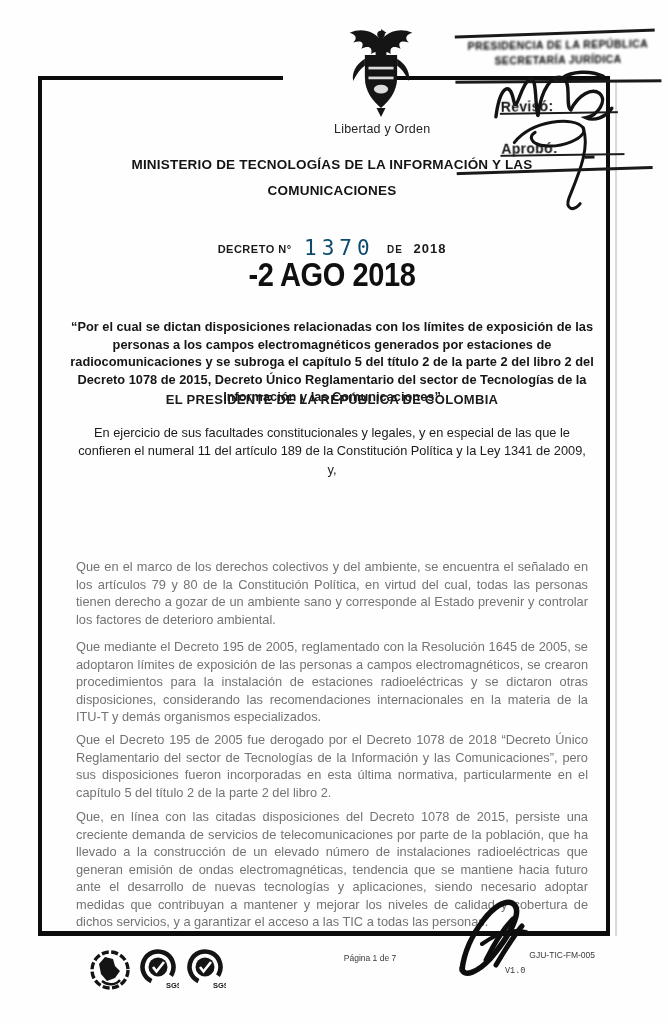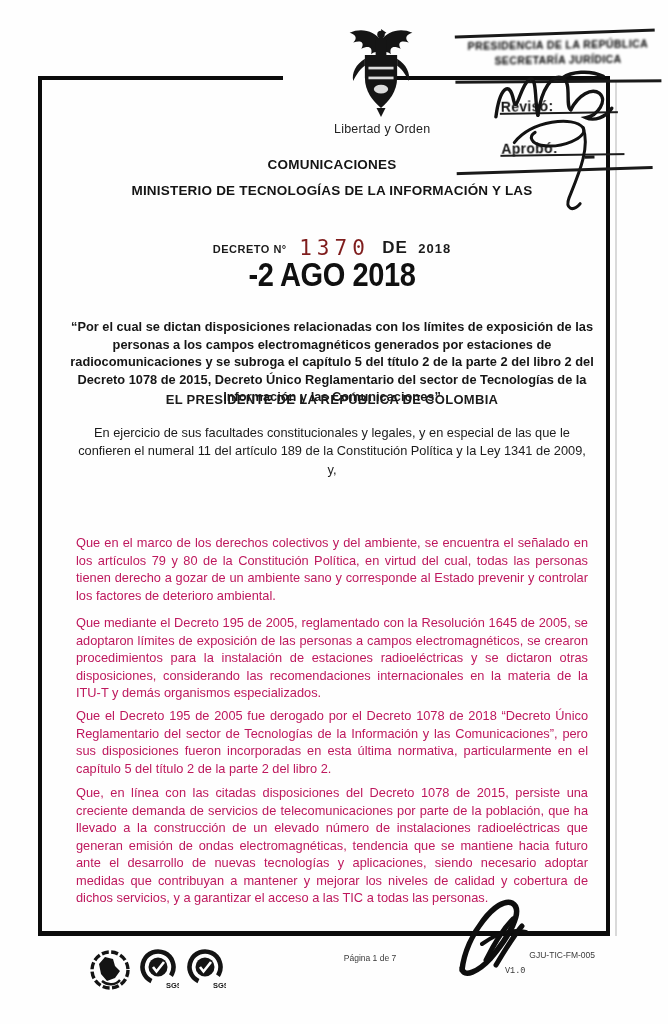--- a/index.html
+++ b/index.html
@@ -71,23 +71,23 @@
     text-align:center; font-weight:bold; font-size:13.5px; line-height:26px;
     letter-spacing:.2px; color:#141414;
   }
   .decree-line {
     position:absolute; left:80px; top:236px; width:504px;
     text-align:center; white-space:nowrap;
   }
   .decree-line .lbl { font-weight:bold; font-size:11px; letter-spacing:.5px; }
   .decree-line .num {
     font-family:"DejaVu Sans Mono", monospace; font-size:21px;
-    letter-spacing:5px; color:#7f1d1d; padding:0 8px; vertical-align:-2px;
-  }
-  .decree-line .de { font-weight:bold; font-size:17px; letter-spacing:1px; padding-right:6px; }
+    letter-spacing:5px; color:#0c4a6e; padding:0 8px; vertical-align:-2px;
+  }
+  .decree-line .de { font-weight:bold; font-size:10px; letter-spacing:1px; padding-right:6px; }
   .decree-line .yr { font-weight:bold; font-size:13px; letter-spacing:1px; }
   .date-stamp {
     position:absolute; left:80px; top:256px; width:504px; text-align:center;
     font-weight:bold; font-size:33px; color:#101010;
     transform:scaleX(.88); letter-spacing:-.5px;
     font-stretch:condensed; white-space:nowrap;
   }
   .epigraph {
     position:absolute; left:70px; top:318px; width:524px;
     text-align:center; font-weight:bold; font-size:12.8px; line-height:17.6px;
@@ -100,21 +100,21 @@
   .legal-basis {
     position:absolute; left:76px; top:424px; width:512px;
     text-align:center; font-size:12.8px; line-height:18.3px;
   }
   .considerando {
     position:absolute; left:76px; top:505px; width:512px;
     text-align:center; font-weight:bold; font-size:13px; letter-spacing:.4px;
   }
   .recital {
     position:absolute; left:76px; width:512px;
-    text-align:justify; font-size:12.8px; line-height:17.5px; color:#be185d;
+    text-align:justify; font-size:12.8px; line-height:17.5px; color:#737373;margin-top:24px;
   }
   .recital.r0 { top:534px; }
   .recital.r1 { top:614px; }
   .recital.r2 { top:707px; }
   .recital.r3 { top:784px; }
 
   
   .rubric { position:absolute; left:448px; top:888px; }
 
   
@@ -175,22 +175,22 @@
       <g stroke="#131313" stroke-width="3" fill="none" stroke-linecap="round">
         <path d="M10 30 C28 8 70 4 79 16 C85 26 56 37 37 33 C27 31 24 24 31 20"></path>
         <path d="M79 16 C86 36 74 62 64 86 C60 96 67 101 75 92"></path>
       </g>
     </svg>
     <div class="dash"></div>
     <div class="jag bot"></div>
   </div>
 
   <div class="ministry">
+    <div>MINISTERIO DE TECNOLOGÍAS DE LA INFORMACIÓN Y LAS</div>
     <div>COMUNICACIONES</div>
-    <div>MINISTERIO DE TECNOLOGÍAS DE LA INFORMACIÓN Y LAS</div>
   </div>
 
   <div class="decree-line">
     <span class="lbl">DECRETO N°</span>
     <span class="num">1370</span>
     <span class="de">DE</span>
     <span class="yr">2018</span>
   </div>
 
   <div class="date-stamp">-2 AGO 2018</div>

